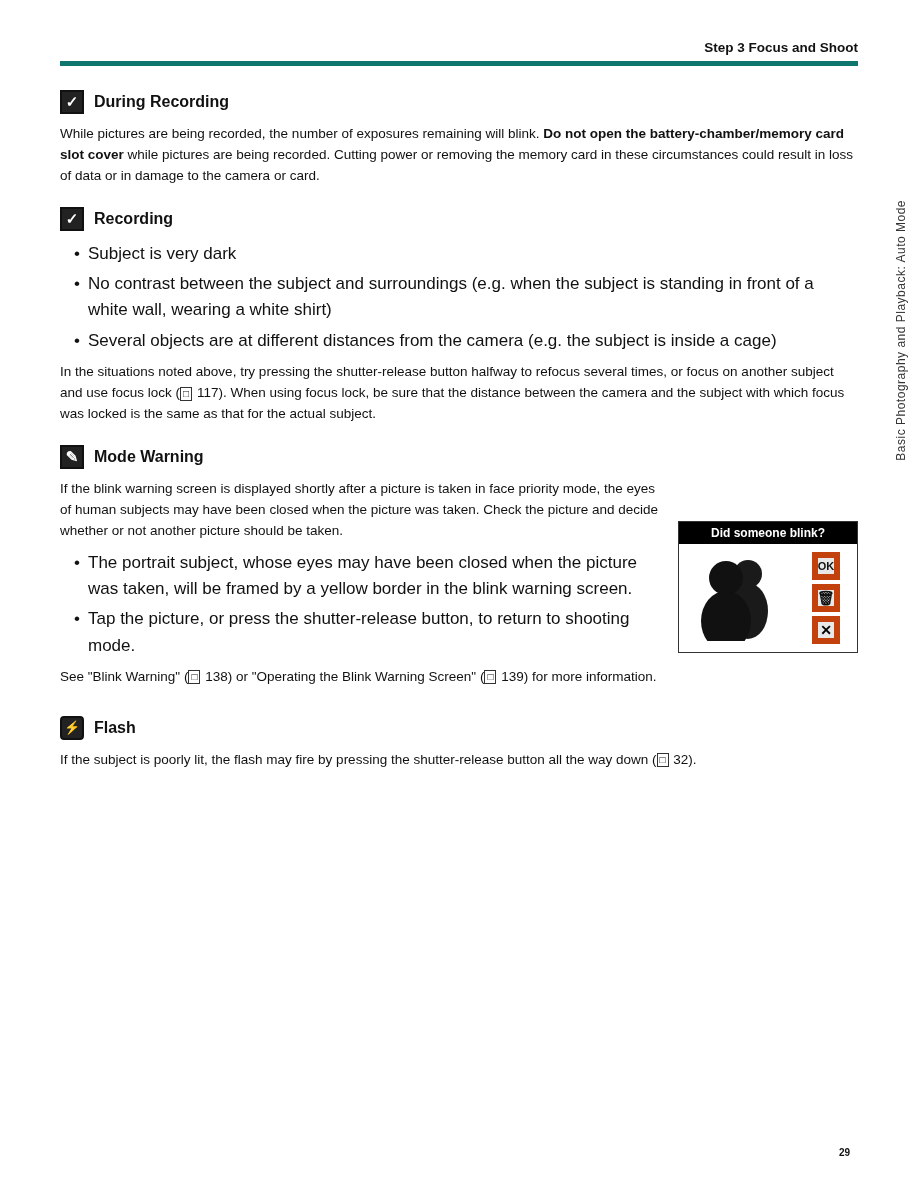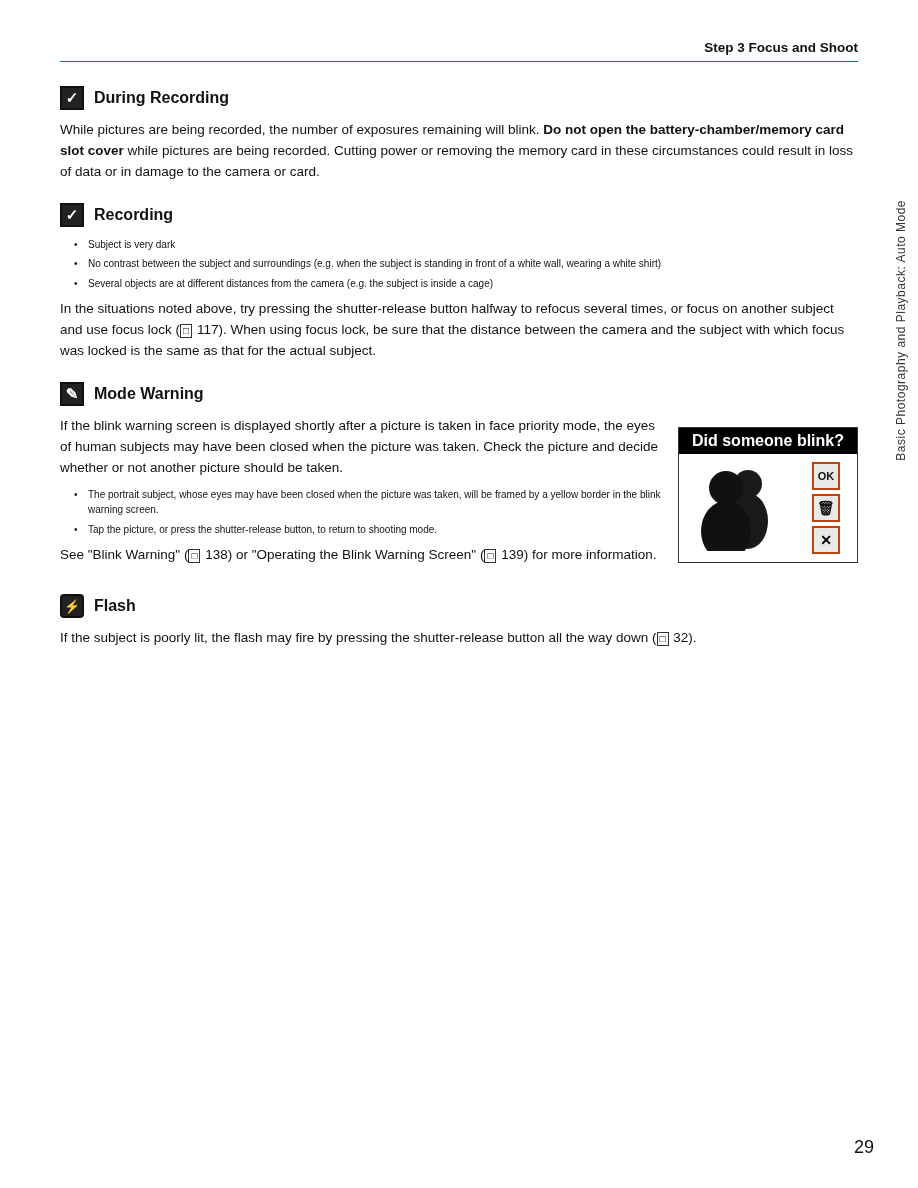--- a/index.html
+++ b/index.html
@@ -21,21 +21,21 @@
       padding: 40px 60px 60px 60px;
     }
 
     
     .page-header {
       text-align: right;
       font-size: 13.5px;
       font-weight: bold;
       margin-bottom: 24px;
       padding-bottom: 6px;
-      border-bottom: 1px solid #0f766e;
+      border-bottom: 5px solid #0f766e;
     }
 
     
     .section-title {
       display: flex;
       align-items: center;
       gap: 10px;
       font-size: 16px;
       font-weight: bold;
       margin-bottom: 10px;
@@ -89,21 +89,21 @@
     .bullet-list {
       list-style: none;
       padding-left: 10px;
       margin-bottom: 8px;
     }
 
     .bullet-list li {
       position: relative;
       padding-left: 18px;
       margin-bottom: 4px;
-      font-size: 10px;
+      font-size: 17px;
       line-height: 1.55;
     }
 
     .bullet-list li::before {
       content: "•";
       position: absolute;
       left: 4px;
       top: 0;
     }
 
@@ -122,21 +122,21 @@
       width: 180px;
       flex-shrink: 0;
       border: 1px solid #333;
       background: #fff;
     }
 
     .blink-image-title {
       background: #000;
       color: #fff;
       text-align: center;
-      font-size: 16px;
+      font-size: 12px;
       font-weight: bold;
       padding: 4px 8px;
     }
 
     .blink-image-body {
       background: #fff;
       display: flex;
       gap: 6px;
       padding: 8px;
       align-items: center;
@@ -145,21 +145,21 @@
 
     .blink-buttons {
       display: flex;
       flex-direction: column;
       gap: 4px;
     }
 
     .blink-btn {
       width: 28px;
       height: 28px;
-      border: 2px solid #c2410c;
+      border: 6px solid #c2410c;
       display: flex;
       align-items: center;
       justify-content: center;
       font-size: 13px;
       font-weight: bold;
       background: #f0f0f0;
     }
 
     .blink-btn.ok { background: #e8e8e8; font-size: 11px; font-weight: bold; }
     .blink-btn.del { background: #e8e8e8; font-size: 14px; }
@@ -174,23 +174,23 @@
       transform: rotate(180deg);
       font-size: 12px;
       color: #333;
       letter-spacing: 0.5px;
     }
 
     
     .page-number {
       position: absolute;
       bottom: 30px;
-      right: 44px;
-      font-size: 18px;
-      font-weight: normal;
+      right: 68px;
+      font-size: 10px;
+      font-weight: bold;
     }
 
     .book-icon {
       display: inline-block;
       border: 1.5px solid #333;
       padding: 0 2px;
       font-size: 10px;
       margin-right: 1px;
       vertical-align: middle;
       line-height: 1.2;

